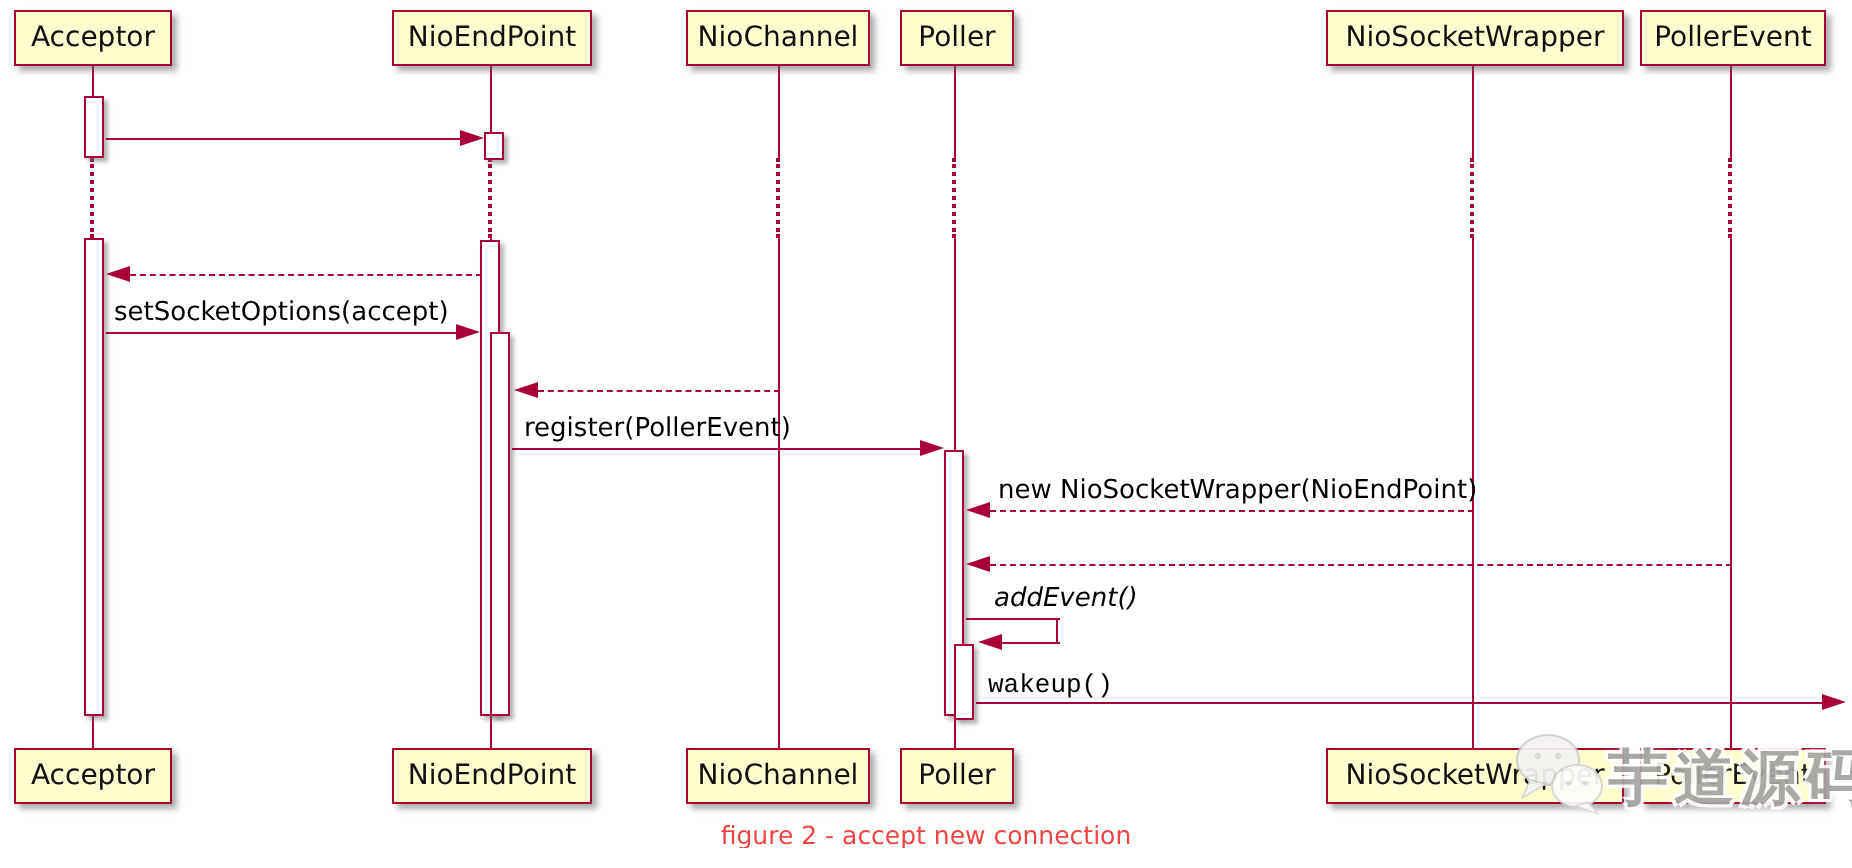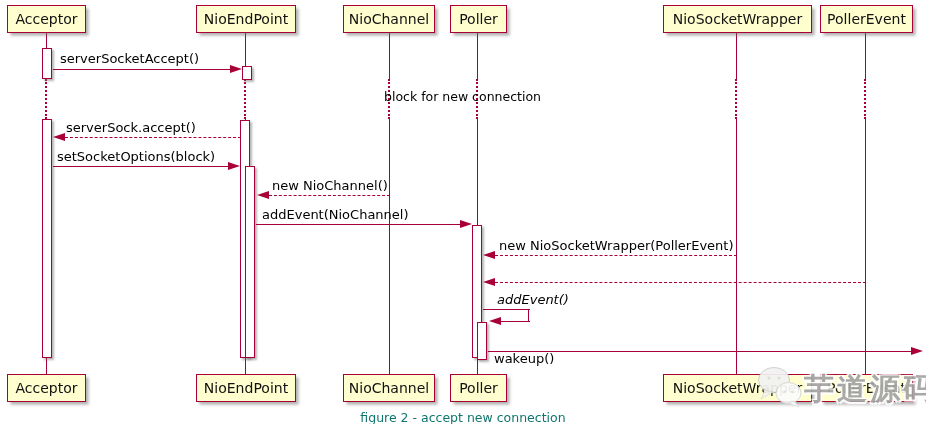--- a/index.html
+++ b/index.html
@@ -26,21 +26,21 @@
   
   .mline{position:absolute;height:0;border-top:1.6px solid #A80036;}
   .mline.dashed{border-top-style:dashed;}
   .vline{position:absolute;width:0;border-left:1.6px solid #A80036;}
   .ahead-r{position:absolute;width:0;height:0;
     border-left:12px solid #A80036;border-top:4.5px solid transparent;border-bottom:4.5px solid transparent;}
   .ahead-l{position:absolute;width:0;height:0;
     border-right:12px solid #A80036;border-top:4.5px solid transparent;border-bottom:4.5px solid transparent;}
   .mlabel{position:absolute;font-size:13px;color:#000;white-space:nowrap;}
   .note{position:absolute;font-size:12.5px;color:#000;white-space:nowrap;}
-  .caption{position:absolute;font-size:12.5px;color:#0f766e;text-align:center;white-space:nowrap;}
+  .caption{position:absolute;font-size:12.5px;color:#ef4444;text-align:center;white-space:nowrap;}
   
   .wm{position:absolute;display:flex;align-items:center;opacity:.93;pointer-events:none;}
   .wm-text{
     font-size:30px;font-weight:bold;color:#a3a3a3;letter-spacing:3px;white-space:nowrap;
     text-shadow:-1.5px -1.5px 0 #fff,1.5px -1.5px 0 #fff,-1.5px 1.5px 0 #fff,1.5px 1.5px 0 #fff,0 0 4px rgba(255,255,255,.9);
   }
 </style>
 </head>
 <body>
 
@@ -90,56 +90,52 @@
     </div>
 
   <div class="act" style="left:42px;top:48px;height:29px;"></div>
   <div class="act" style="left:242px;top:66px;height:12px;"></div>
   <div class="act" style="left:42px;top:119px;height:237px;"></div>
   <div class="act" style="left:240px;top:120px;height:236px;"></div>
   <div class="act" style="left:245px;top:166px;height:190px;"></div>
   <div class="act" style="left:472px;top:225px;height:131px;"></div>
   <div class="act" style="left:477px;top:322px;height:36px;"></div>
 
-  <div class="note" style="left:384px;top:89px;">block for new connection</div>
 
-  <div class="mlabel" style="left:60px;top:51px;">serverSocketAccept()</div>
   <div class="mline" style="left:53px;top:69px;width:178px;"></div>
   <div class="ahead-r" style="left:230px;top:65px;"></div>
 
-  <div class="mlabel" style="left:66px;top:120px;">serverSock.accept()</div>
   <div class="ahead-l" style="left:53px;top:133px;"></div>
   <div class="mline dashed" style="left:65px;top:137px;width:176px;"></div>
 
-  <div class="mlabel" style="left:57px;top:149px;">setSocketOptions(block)</div>
+  <div class="mlabel" style="left:57px;top:149px;">setSocketOptions(accept)</div>
   <div class="mline" style="left:53px;top:166px;width:176px;"></div>
   <div class="ahead-r" style="left:228px;top:162px;"></div>
 
-  <div class="mlabel" style="left:272px;top:178px;">new NioChannel()</div>
   <div class="ahead-l" style="left:257px;top:191px;"></div>
   <div class="mline dashed" style="left:269px;top:195px;width:121px;"></div>
 
-  <div class="mlabel" style="left:262px;top:207px;">addEvent(NioChannel)</div>
+  <div class="mlabel" style="left:262px;top:207px;">register(PollerEvent)</div>
   <div class="mline" style="left:256px;top:224px;width:205px;"></div>
   <div class="ahead-r" style="left:460px;top:220px;"></div>
 
-  <div class="mlabel" style="left:499px;top:238px;">new NioSocketWrapper(PollerEvent)</div>
+  <div class="mlabel" style="left:499px;top:238px;">new NioSocketWrapper(NioEndPoint)</div>
   <div class="ahead-l" style="left:483px;top:251px;"></div>
   <div class="mline dashed" style="left:495px;top:255px;width:242px;"></div>
 
   <div class="ahead-l" style="left:483px;top:278px;"></div>
   <div class="mline dashed" style="left:495px;top:282px;width:371px;"></div>
 
   <div class="mlabel" style="left:497px;top:292px;font-style:italic;">addEvent()</div>
   <div class="mline" style="left:483px;top:309px;width:47px;"></div>
   <div class="vline" style="left:528px;top:309px;height:13px;"></div>
   <div class="mline" style="left:501px;top:321px;width:29px;"></div>
   <div class="ahead-l" style="left:489px;top:317px;"></div>
 
-  <div class="mlabel" style="left:494px;top:351px;">wakeup()</div>
+  <div class="mlabel" style="left:494px;top:335px;font-family:Liberation Mono, monospace;">wakeup()</div>
   <div class="mline" style="left:488px;top:351px;width:424px;"></div>
   <div class="ahead-r" style="left:911px;top:347px;"></div>
 
   <div class="pbox" style="left:7px;top:374px;width:79px;">
     <span>Acceptor</span>
     </div>
   <div class="pbox" style="left:196px;top:374px;width:100px;">
     <span>NioEndPoint</span>
     </div>
   <div class="pbox" style="left:343px;top:374px;width:92px;">

